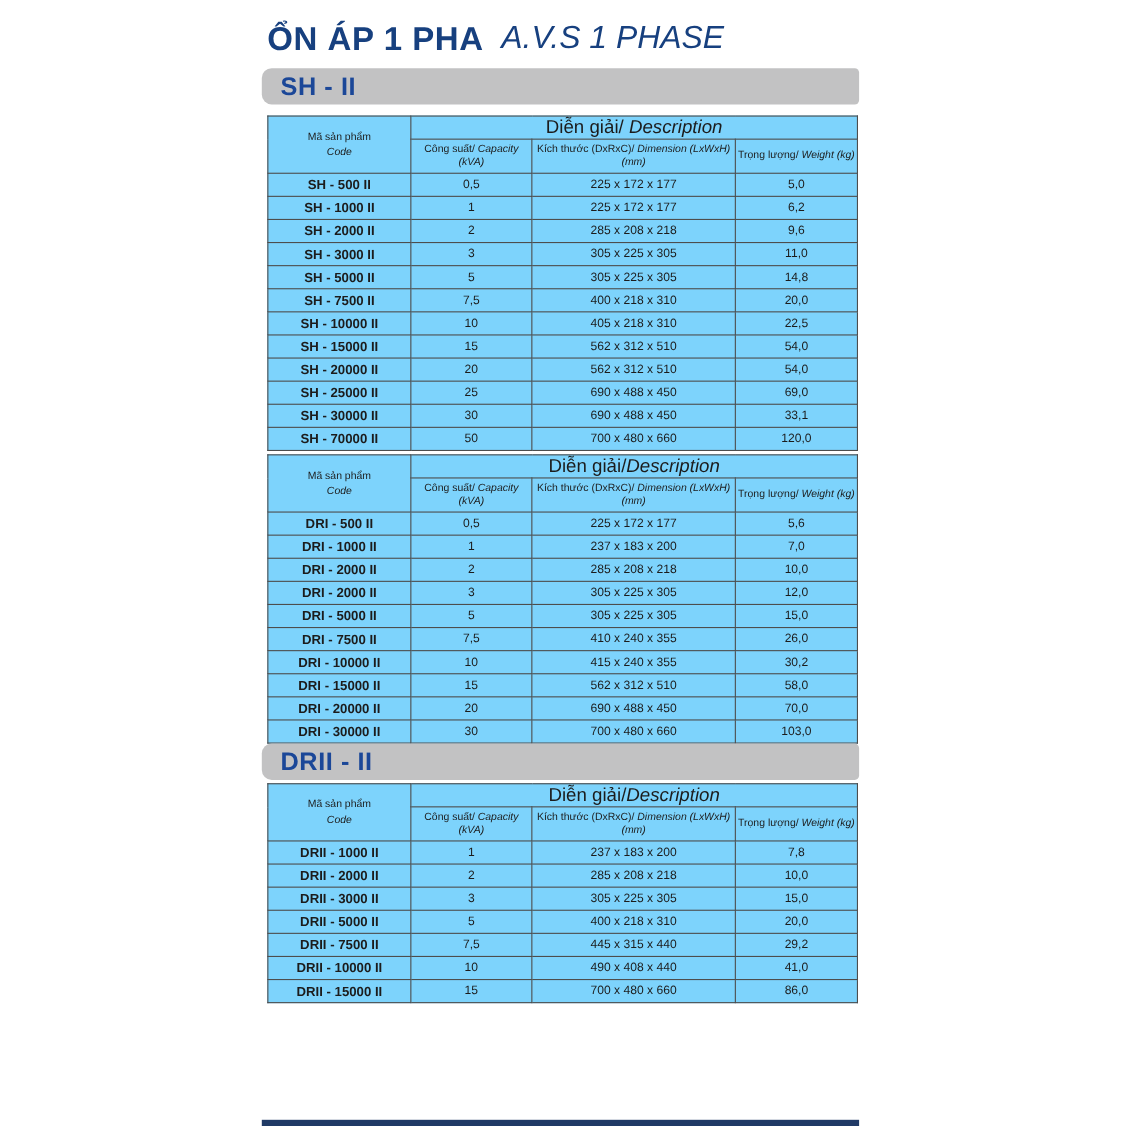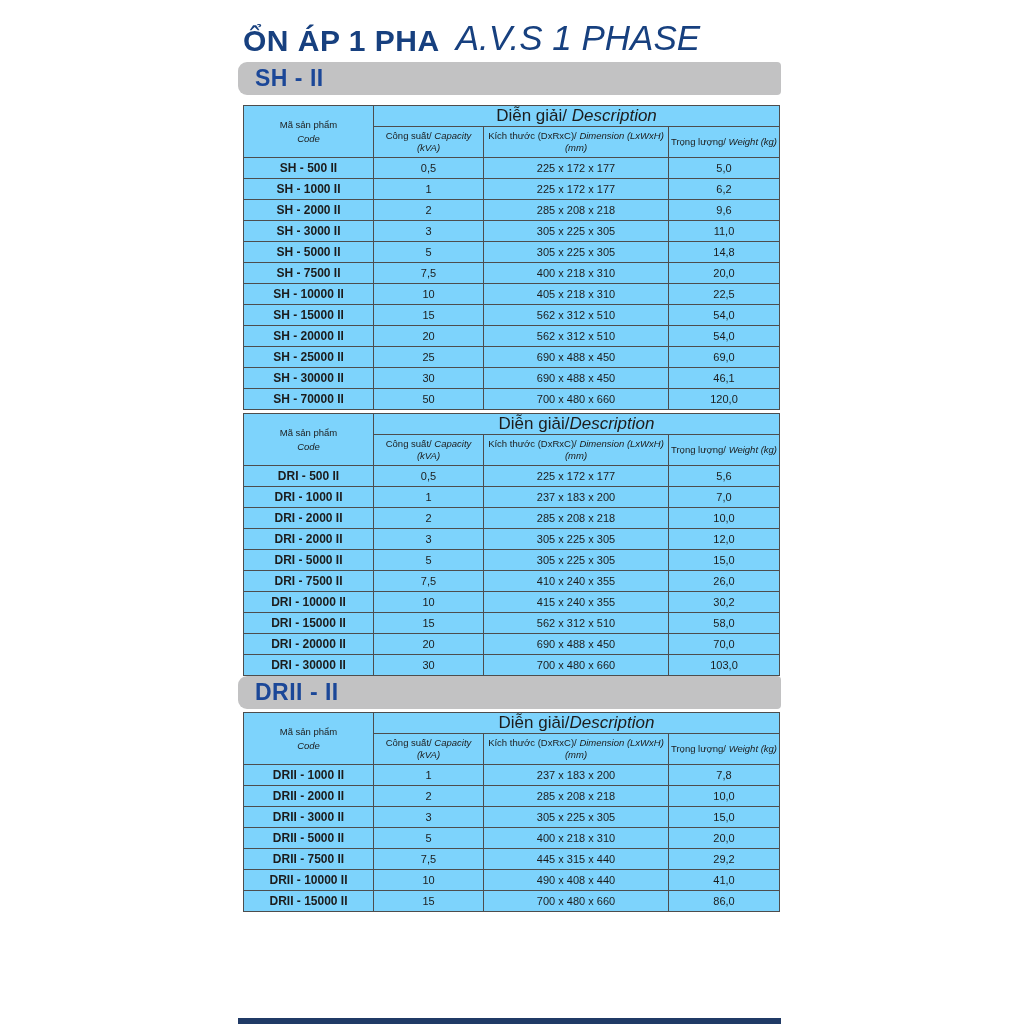--- a/index.html
+++ b/index.html
@@ -1,23 +1,23 @@
 <!DOCTYPE html>
 <html style="--navy: #17407f; --section_blue: #1b4798; --bar_gray: #c2c2c3; --table_border: #4d4d4d; --footer_navy: #203a66; --text: #1c1c1c;"><head>
 <meta charset="utf-8">
 <style>
   html,body{margin:0;padding:0;background:#fff;}
   .page{
     position:relative;width:1024px;height:1024px;background:#ffffff;
     font-family:"Liberation Sans",sans-serif;overflow:hidden;color:var(--text,#1c1c1c);
   }
   .content{position:absolute;left:238px;top:0;width:543px;}
-  .title-row{margin:14px 0 0 5px;height:44px;display:flex;align-items:flex-end;white-space:nowrap;}
+  .title-row{margin:14px 0 0 5px;height:44px;display:flex;align-items:center;white-space:nowrap;}
   .title-vi{font-weight:bold;font-size:30px;color:var(--navy);letter-spacing:.5px;line-height:1.15;}
-  .title-en{font-style:italic;font-size:35px;color:var(--navy);margin-left:16px;line-height:1.15;}
+  .title-en{font-style:italic;font-size:29px;color:var(--navy);margin-left:16px;line-height:1.15;}
   .bar{
     height:33px;background:var(--bar_gray);border-radius:9px 4px 4px 9px;
     display:flex;align-items:center;padding-left:17px;box-sizing:border-box;
   }
   .bar-sh{margin-top:4px;}
   .bar-dri{margin-top:54px;}
   .bar-drii{}
   .bar-label{color:var(--section_blue);font-weight:bold;font-size:23px;letter-spacing:.5px;}
   table.spec-table{
     border-collapse:collapse;width:536px;margin-left:5px;table-layout:fixed;
@@ -138,21 +138,21 @@
           <tr>
             <td class="cell-code">SH - 25000 II</td>
             <td class="cell-capacity">25</td>
             <td class="cell-dimension">690 x 488 x 450</td>
             <td class="cell-weight">69,0</td>
           </tr>
           <tr>
             <td class="cell-code">SH - 30000 II</td>
             <td class="cell-capacity">30</td>
             <td class="cell-dimension">690 x 488 x 450</td>
-            <td class="cell-weight">46,1</td>
+            <td class="cell-weight">33,1</td>
           </tr>
           <tr>
             <td class="cell-code">SH - 70000 II</td>
             <td class="cell-capacity">50</td>
             <td class="cell-dimension">700 x 480 x 660</td>
             <td class="cell-weight">120,0</td>
           </tr>
         </tbody>
     </table>
 

